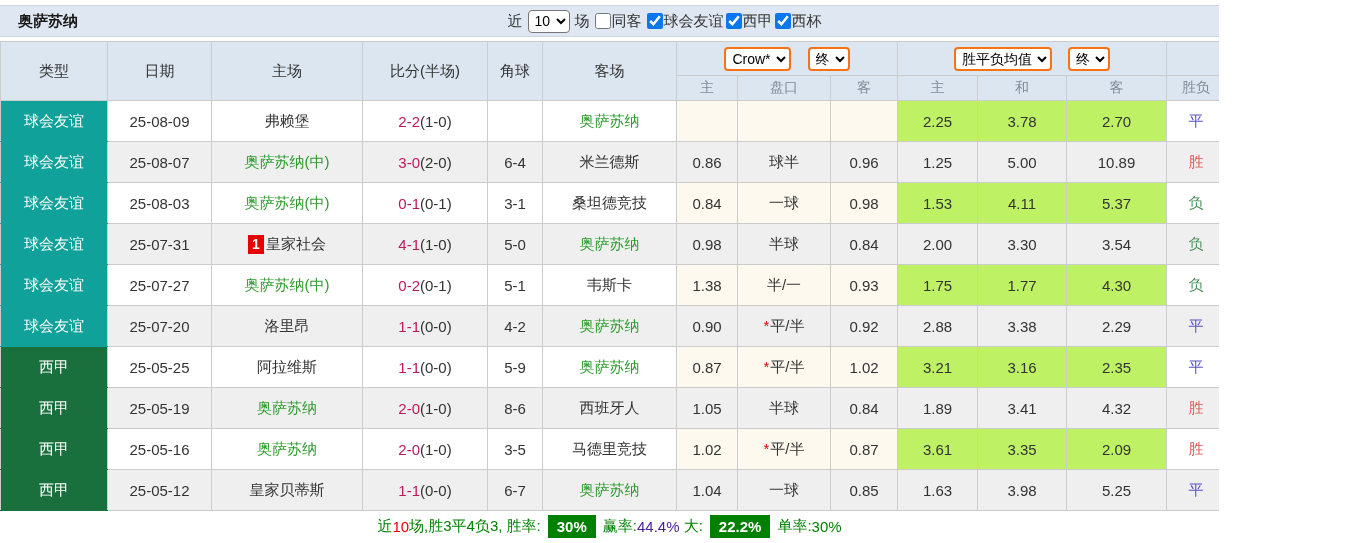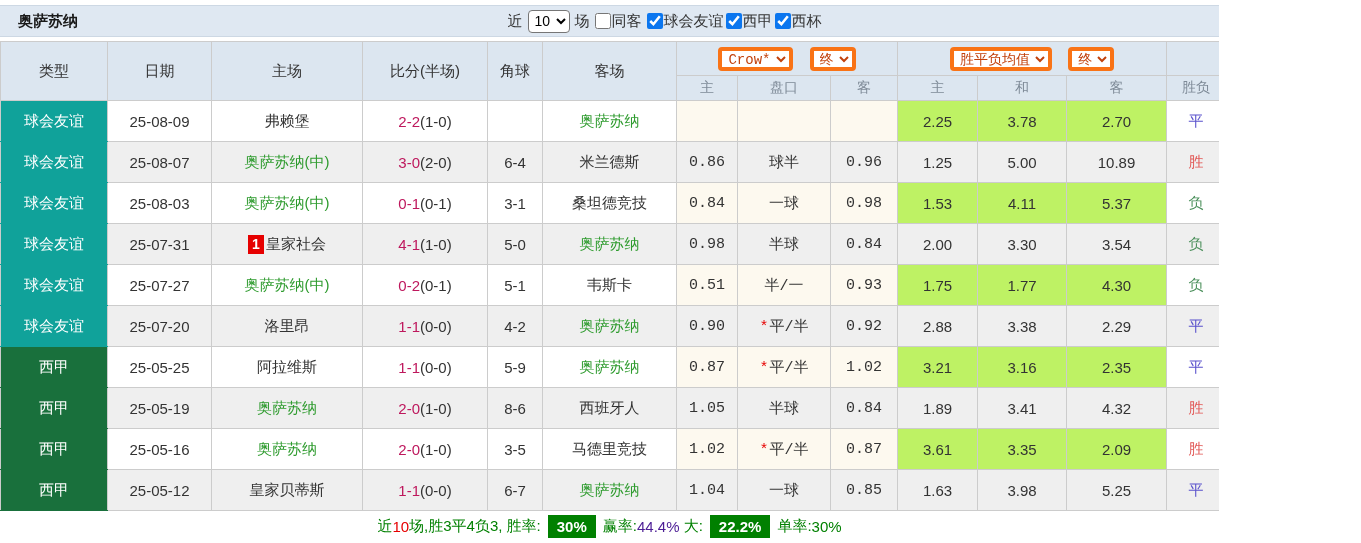--- a/index.html
+++ b/index.html
@@ -26,26 +26,26 @@
   }
   .controls input[type=checkbox] { width: 16px; height: 16px; accent-color: #0b76ef; vertical-align: middle; }
   .filter { display: inline-flex; align-items: center; gap: 1px; cursor: pointer; }
   
   table { border-collapse: collapse; table-layout: fixed; width: 1361px; margin-top: 4px; font-size: 15px; }
   th, td { border: 1px solid #ccc; text-align: center; padding: 0; white-space: nowrap; overflow: hidden; }
   thead th { background: #dce6f0; font-weight: normal; color: #333; }
   thead tr.selrow th { height: 34px; }
   thead tr.subrow th { height: 25px; color: #7e8a97; font-size: 14px; }
   .hsel {
-    font-size: 14px; height: 24px; background: #fff; color: #c2410c;
-    border: 4px solid #f97316; border-radius: 4px; margin: 0 6px; padding: 0 2px; font-family: Liberation Mono, monospace;
+    font-size: 14px; height: 24px; background: #fff; color: #000000;
+    border: 2px solid #f97316; border-radius: 4px; margin: 0 6px; padding: 0 2px;
   }
   tbody td { height: 41px; background: #fff; }
   tbody tr.alt td { background: #efefef; }
-  tbody td.odds { background: #fdf9ef; font-family: Liberation Mono, monospace; }
+  tbody td.odds { background: #fdf9ef; }
   tbody td.avg  { background: #bef264; }
   td.league { color: #fff; }
   td.league.teal { background: #10a29a; border-color:#10a29a #ccc; }
   td.league.dark-green { background: #19703c; border-color:#19703c #ccc; }
   .c-team { color: #2e9b2e; }
   .score-main { color: #be185d; }
   .score-half { color: #333; }
   .star { color: #e60000; margin-right: 1px; }
   .c-red { color: #e25a58; }
   .c-green { color: #4a8f5a; }
@@ -226,21 +226,21 @@
           <td class="res c-green">输</td>
           <td class="res c-red">大</td>
         </tr>
         <tr>
           <td class="league teal">球会友谊</td>
           <td class="date">25-07-27</td>
           <td class="team"><span class="c-team">奥萨苏纳(中)</span></td>
           <td class="score"><span class="score-main">0-2</span><span class="score-half">(0-1)</span></td>
           <td class="corner">5-1</td>
           <td class="team"><span>韦斯卡</span></td>
-          <td class="odds">0.51</td>
+          <td class="odds">1.38</td>
           <td class="odds">半/一</td>
           <td class="odds">0.93</td>
           <td class="avg">1.75</td>
           <td class="avg">1.77</td>
           <td class="avg">4.30</td>
           <td class="res c-green">负</td>
           <td class="res c-green">输</td>
           <td class="res c-green">小</td>
         </tr>
         <tr class="alt">

